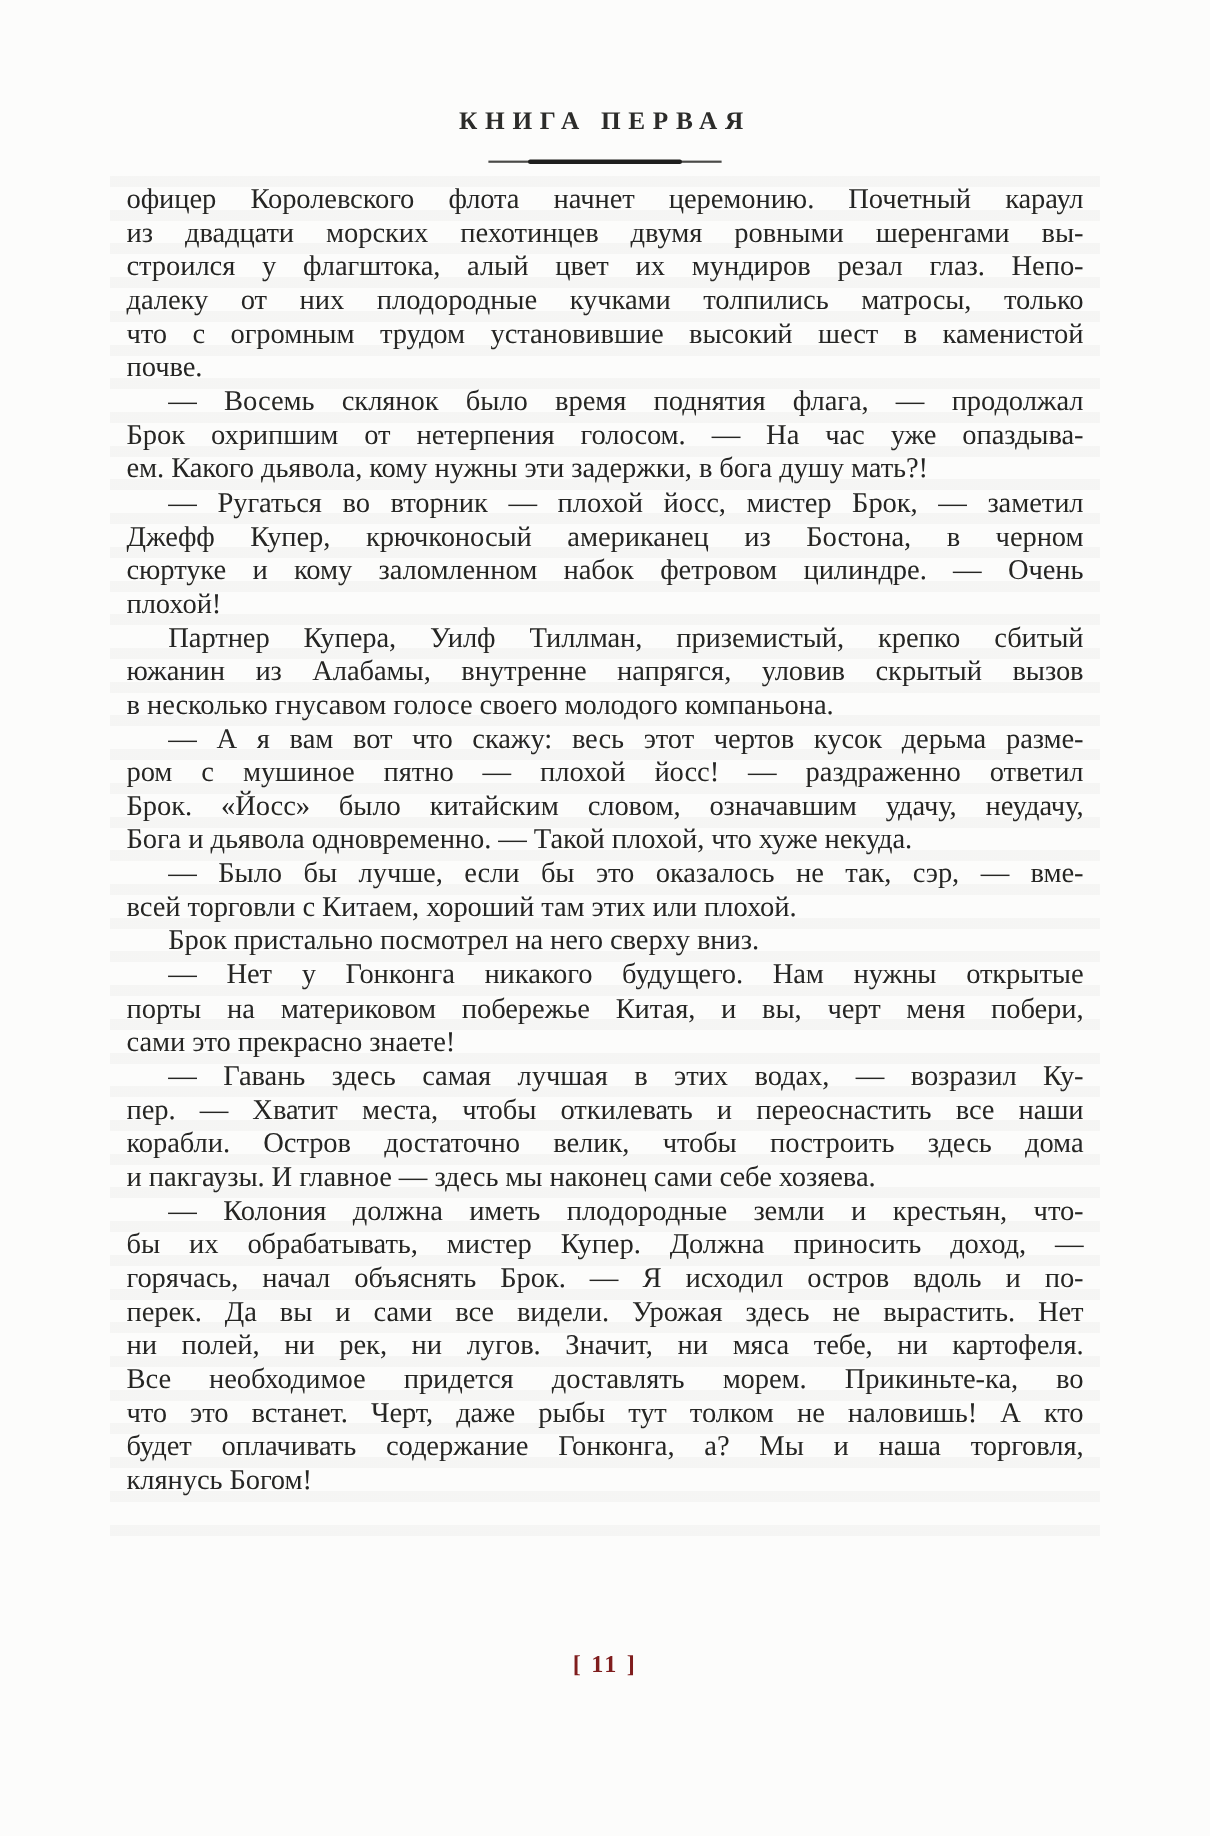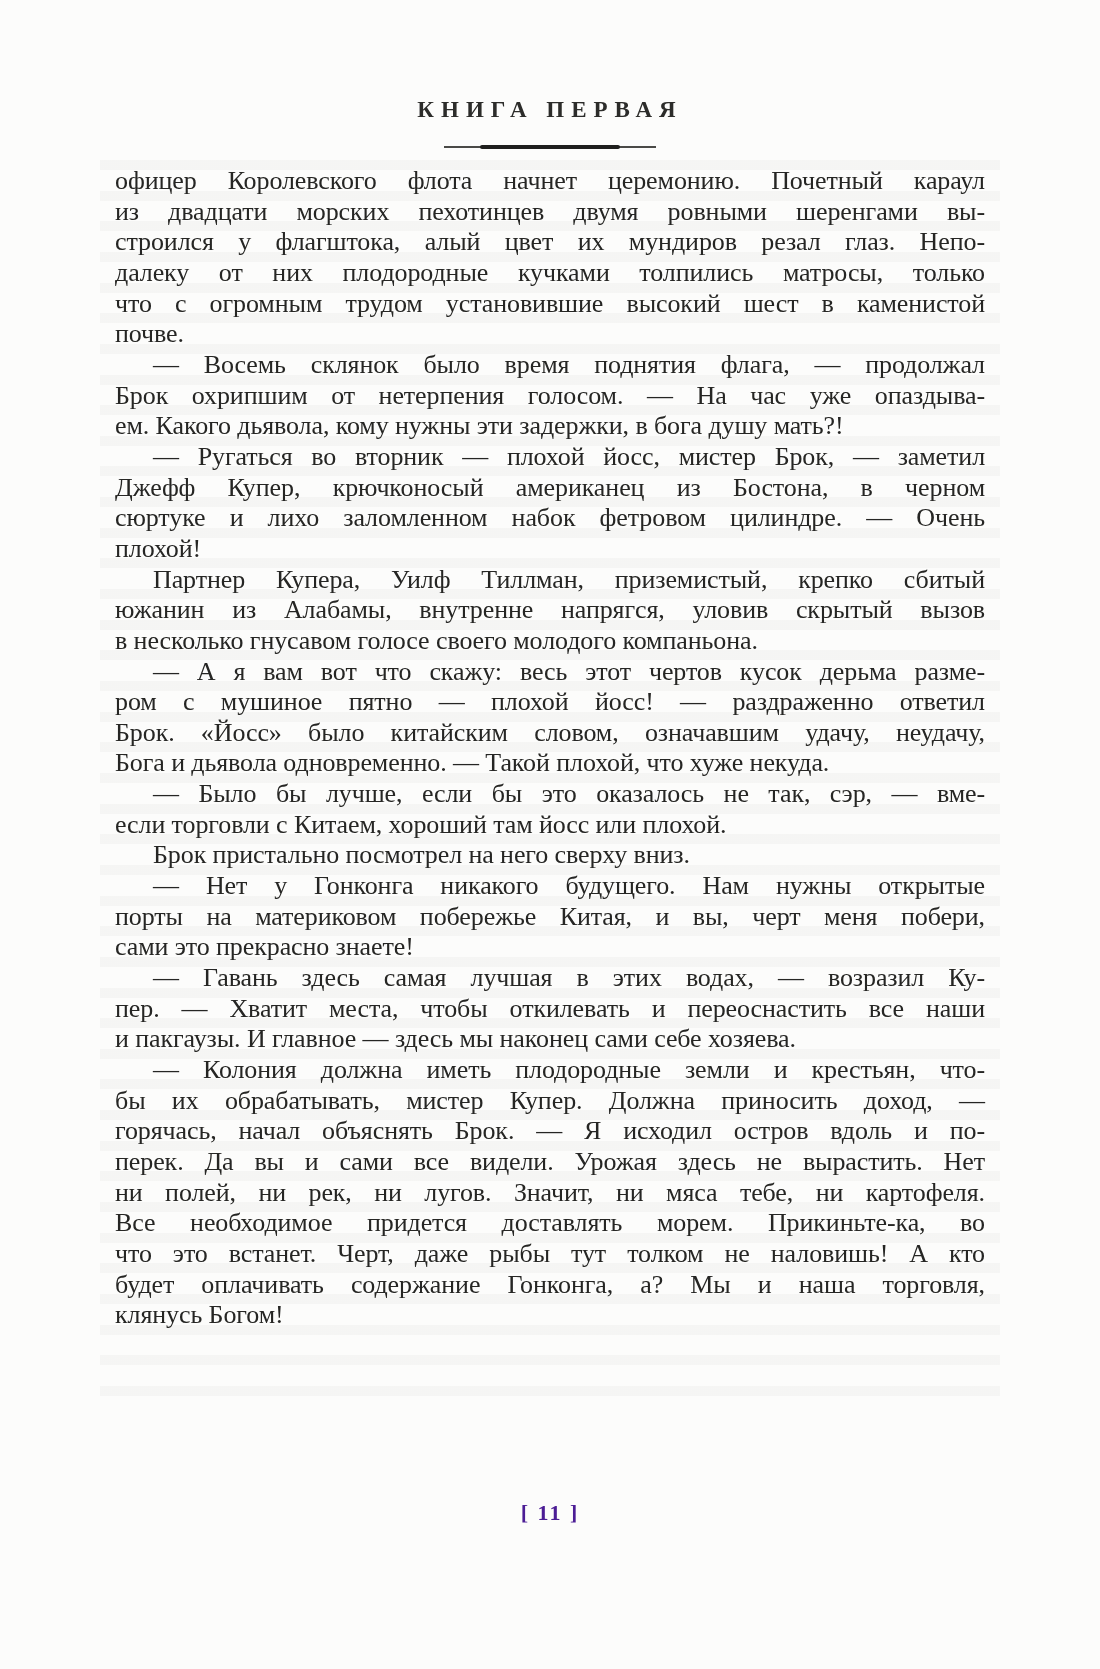--- a/index.html
+++ b/index.html
@@ -94,21 +94,21 @@
   }
   .page-footer {
     position: absolute;
     top: 1500px;
     left: 0;
     width: 100%;
     text-align: center;
     font-size: 22px;
     font-weight: 700;
     letter-spacing: 2px;
-    color: #4c1d95;
+    color: #7f1d1d;
   }
 </style>
 </head>
 <body>
 
 <div class="page">
   <div class="scan-texture"></div>
 
   <div class="book-header">КНИГА ПЕРВАЯ</div>
 
@@ -127,49 +127,50 @@
         <div class="line last">почве.</div>
       </div>
       <div class="para indent">
         <div class="line">— Восемь склянок было время поднятия флага, — продолжал</div>
         <div class="line">Брок охрипшим от нетерпения голосом. — На час уже опаздыва-</div>
         <div class="line last">ем. Какого дьявола, кому нужны эти задержки, в бога душу мать?!</div>
       </div>
       <div class="para indent">
         <div class="line">— Ругаться во вторник — плохой йосс, мистер Брок, — заметил</div>
         <div class="line">Джефф Купер, крючконосый американец из Бостона, в черном</div>
-        <div class="line">сюртуке и лихо заломленном набок фетровом цилиндре. — Очень</div>
+        <div class="line">сюртуке и кому заломленном набок фетровом цилиндре. — Очень</div>
         <div class="line last">плохой!</div>
       </div>
       <div class="para indent">
         <div class="line">Партнер Купера, Уилф Тиллман, приземистый, крепко сбитый</div>
         <div class="line">южанин из Алабамы, внутренне напрягся, уловив скрытый вызов</div>
         <div class="line last">в несколько гнусавом голосе своего молодого компаньона.</div>
       </div>
       <div class="para indent">
         <div class="line">— А я вам вот что скажу: весь этот чертов кусок дерьма разме-</div>
         <div class="line">ром с мушиное пятно — плохой йосс! — раздраженно ответил</div>
         <div class="line">Брок. «Йосс» было китайским словом, означавшим удачу, неудачу,</div>
         <div class="line last">Бога и дьявола одновременно. — Такой плохой, что хуже некуда.</div>
       </div>
       <div class="para indent">
         <div class="line">— Было бы лучше, если бы это оказалось не так, сэр, — вме-</div>
-        <div class="line last">если торговли с Китаем, хороший там йосс или плохой.</div>
+        <div class="line last">всей торговли с Китаем, хороший там этих или плохой.</div>
       </div>
       <div class="para indent">
         <div class="line last">Брок пристально посмотрел на него сверху вниз.</div>
       </div>
       <div class="para indent">
         <div class="line">— Нет у Гонконга никакого будущего. Нам нужны открытые</div>
         <div class="line">порты на материковом побережье Китая, и вы, черт меня побери,</div>
         <div class="line last">сами это прекрасно знаете!</div>
       </div>
       <div class="para indent">
         <div class="line">— Гавань здесь самая лучшая в этих водах, — возразил Ку-</div>
         <div class="line">пер. — Хватит места, чтобы откилевать и переоснастить все наши</div>
+        <div class="line">корабли. Остров достаточно велик, чтобы построить здесь дома</div>
         <div class="line last">и пакгаузы. И главное — здесь мы наконец сами себе хозяева.</div>
       </div>
       <div class="para indent">
         <div class="line">— Колония должна иметь плодородные земли и крестьян, что-</div>
         <div class="line">бы их обрабатывать, мистер Купер. Должна приносить доход, —</div>
         <div class="line">горячась, начал объяснять Брок. — Я исходил остров вдоль и по-</div>
         <div class="line">перек. Да вы и сами все видели. Урожая здесь не вырастить. Нет</div>
         <div class="line">ни полей, ни рек, ни лугов. Значит, ни мяса тебе, ни картофеля.</div>
         <div class="line">Все необходимое придется доставлять морем. Прикиньте-ка, во</div>
         <div class="line">что это встанет. Черт, даже рыбы тут толком не наловишь! А кто</div>

